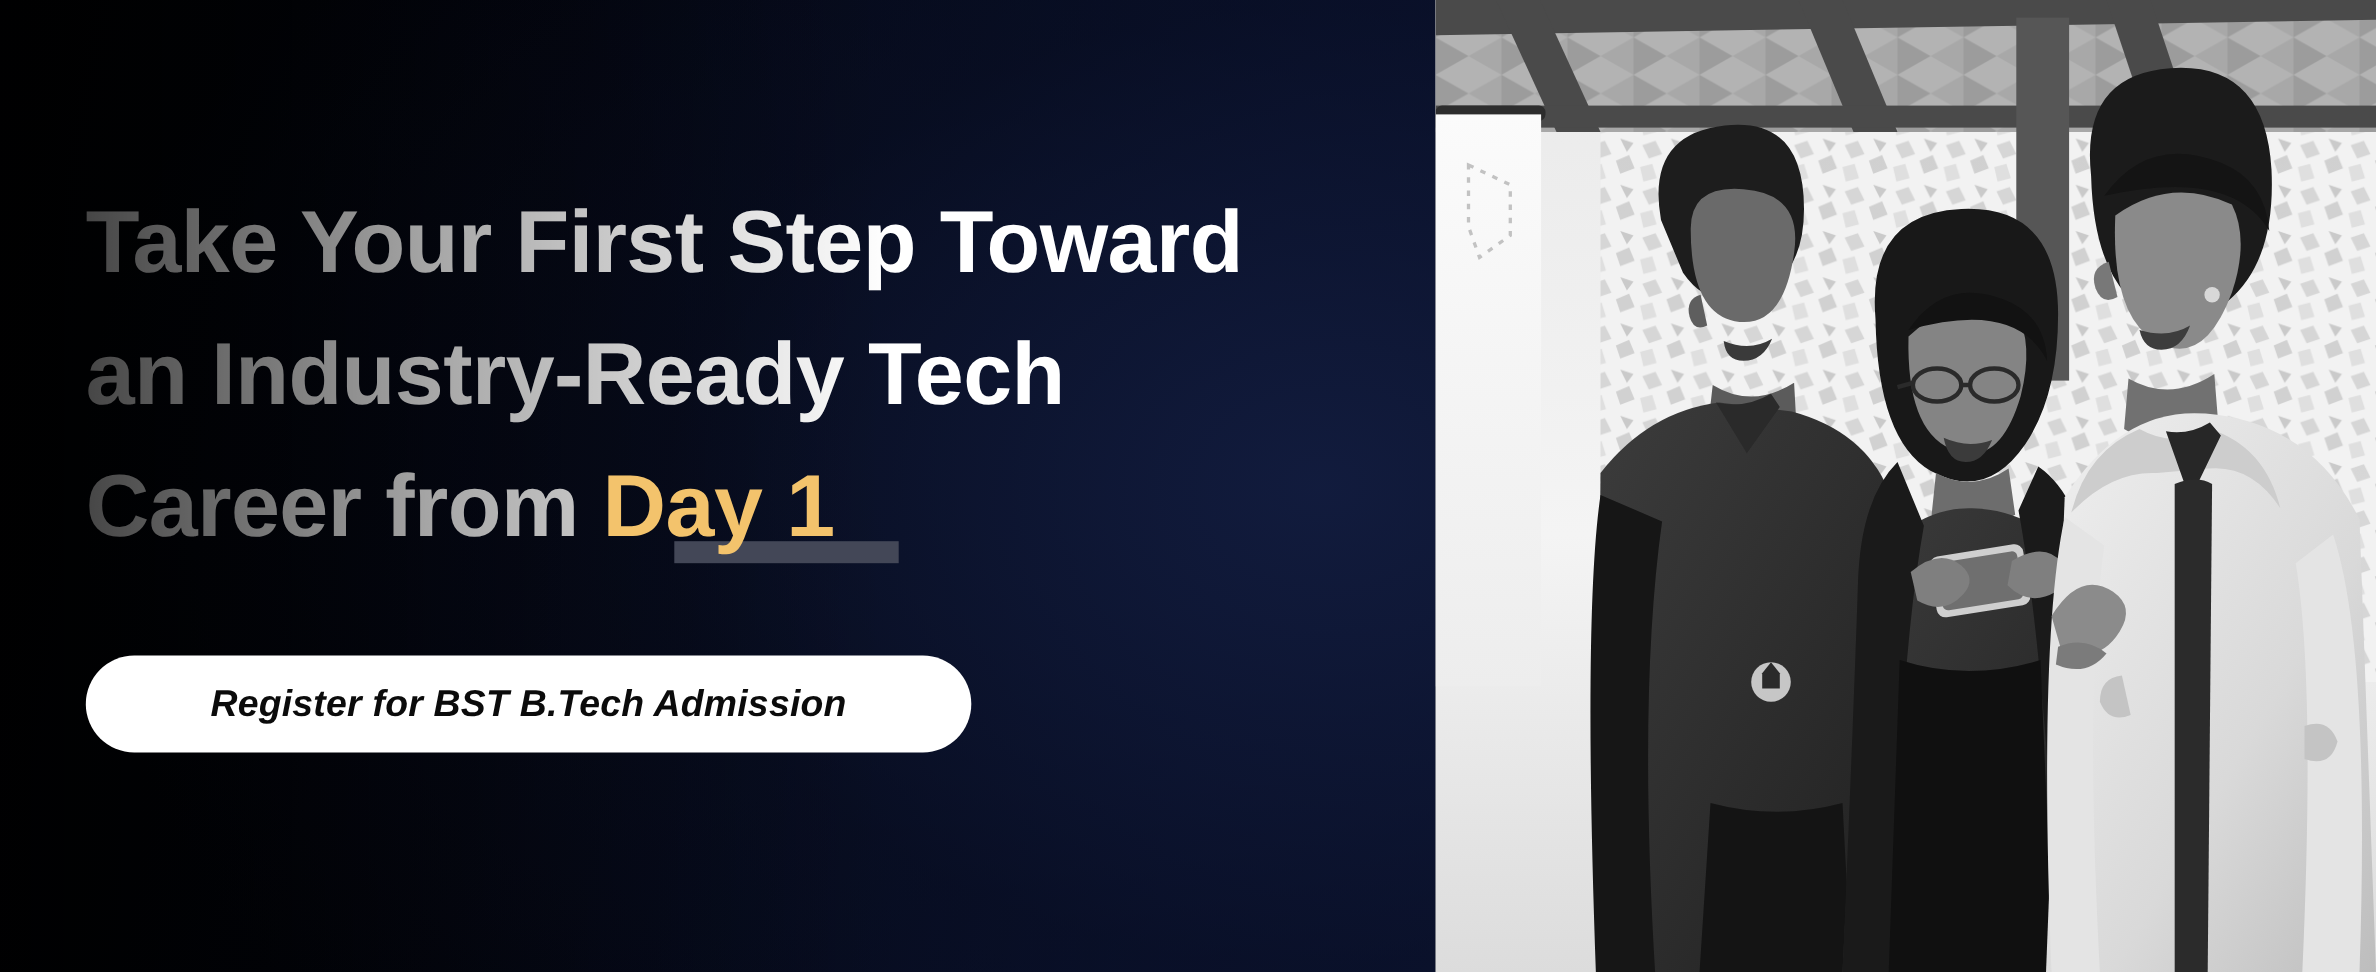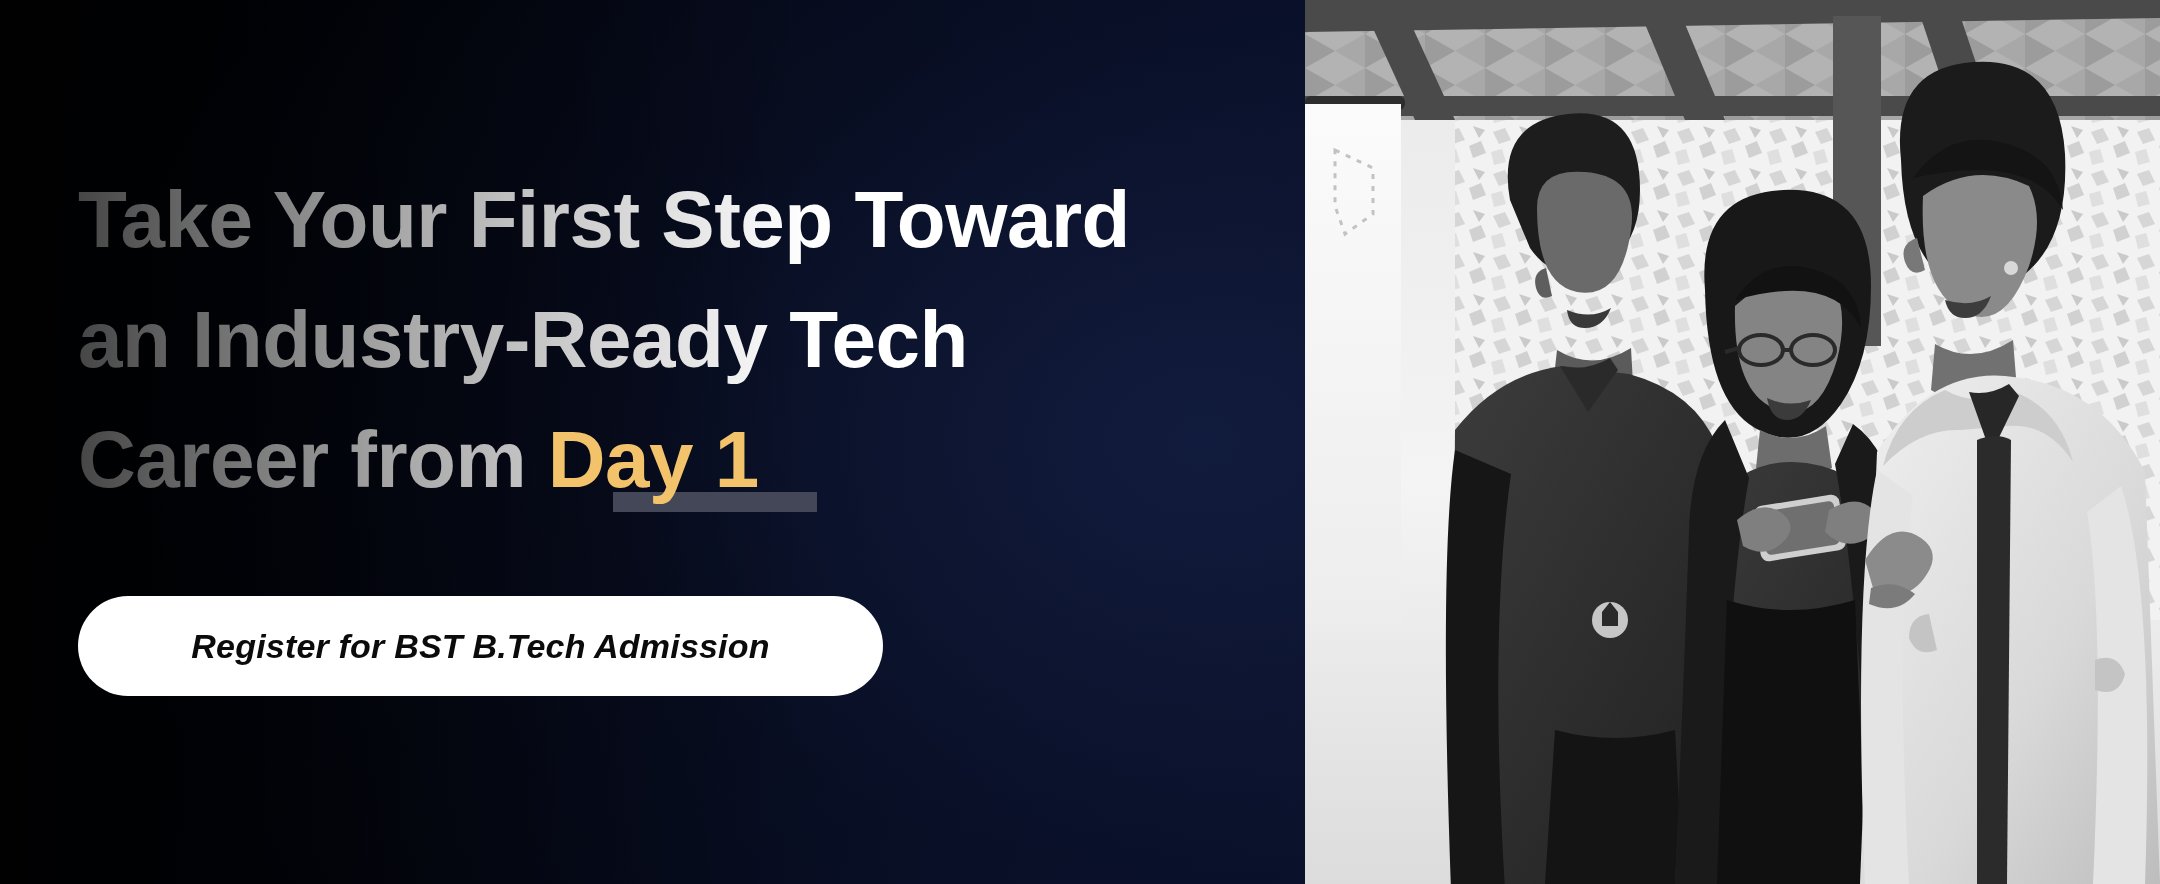--- a/index.html
+++ b/index.html
@@ -68,21 +68,21 @@
     background: #434757;
     z-index: 2;
   }
   .hl-accent-wrap { position: relative; z-index: 4; margin-top: 46px; }
 
   
   .cta {
     position: absolute;
     left: 78px;
     top: 596px;
-    height: 100px;
+    height: 88px;
     min-width: 805px;
     padding: 0 62px;
     display: inline-flex;
     align-items: center;
     justify-content: center;
     background: #ffffff;
     color: #0b0b0b;
     border: none;
     border-radius: 60px;
     font-family: "Liberation Sans", sans-serif;

